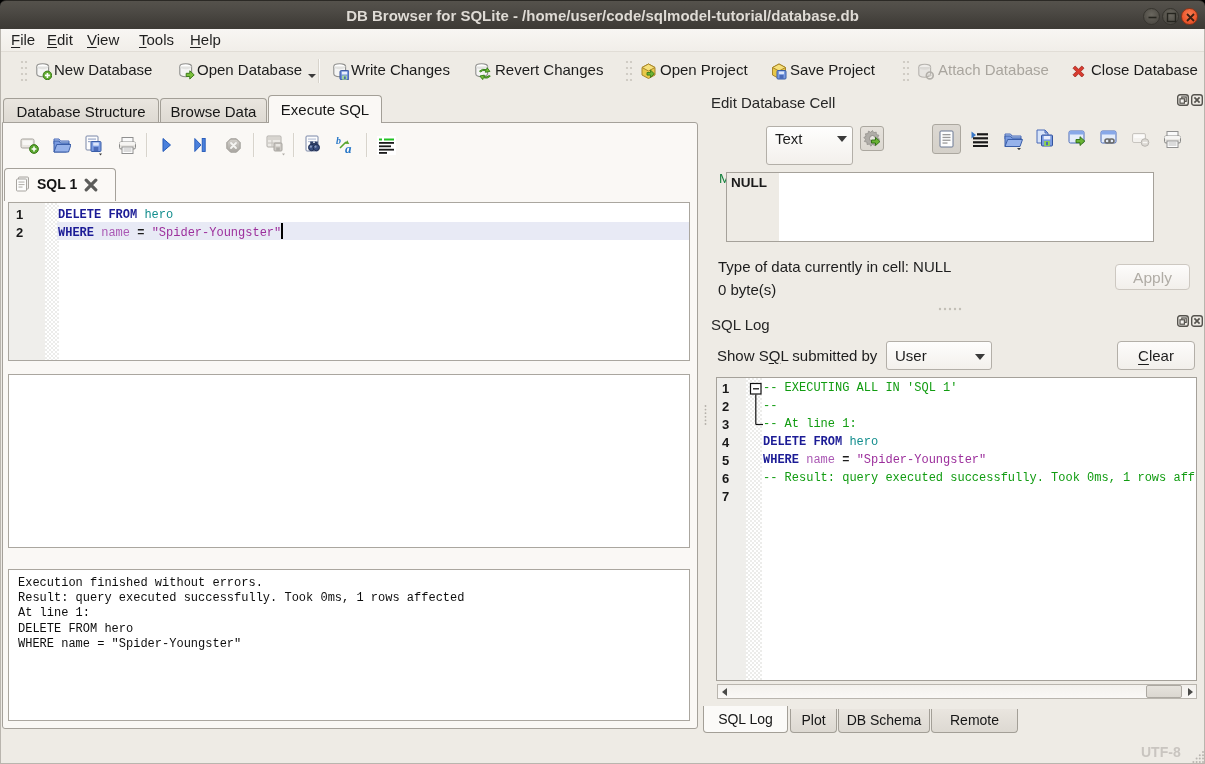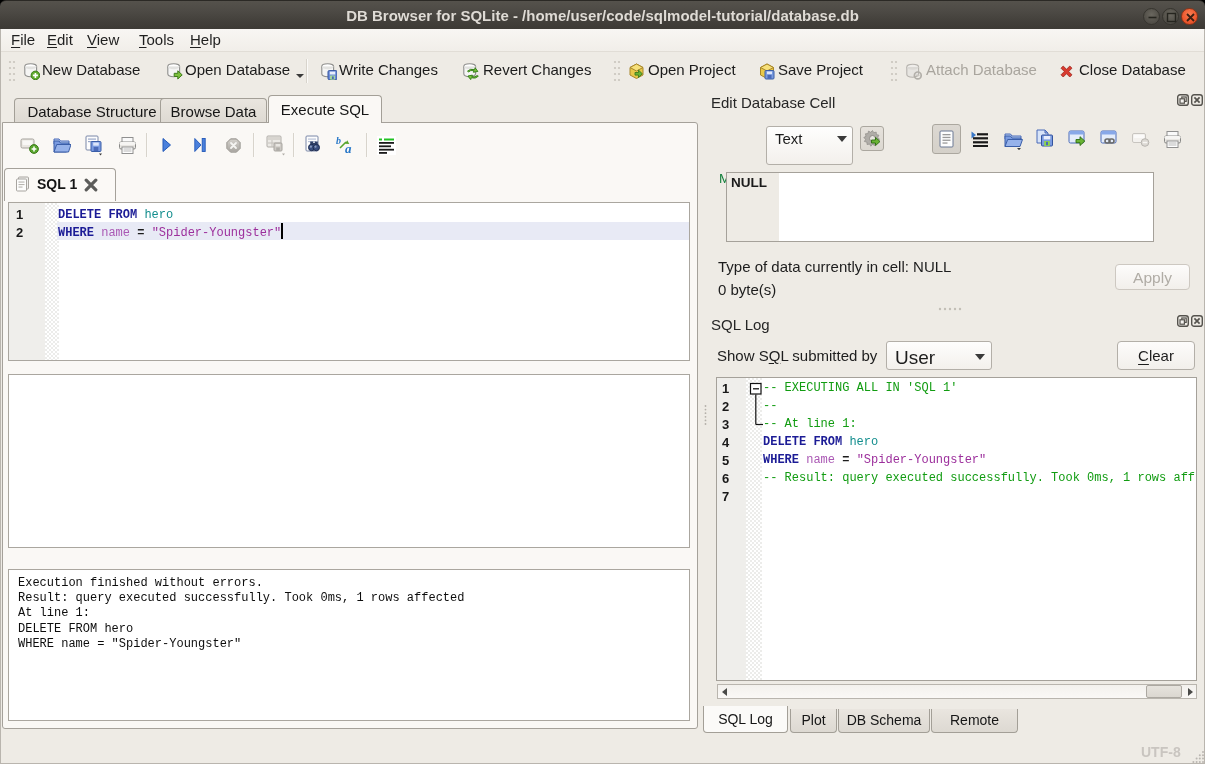--- a/index.html
+++ b/index.html
@@ -26,21 +26,21 @@
 .winbtn svg { position:absolute; left:0; top:0; }
 #btn-close { background:radial-gradient(circle at 50% 35%,#f87e52 0%,#ef5a30 55%,#d94b24 100%); border-color:#8c3418; }
 
 
 #menubar { position:absolute; left:0; top:29px; width:1205px; height:23px;
   background:linear-gradient(180deg,#f8f6f3,#f1eee9); border-bottom:1px solid #e1ddd6; }
 #menubar span { position:absolute; top:2px; font-size:15px; color:#1f1f1f; }
 #menubar u { text-decoration:underline; text-underline-offset:2px; }
 
 
-#toolbar { position:absolute; left:4px; top:52px; width:1119px; height:37px; }
+#toolbar { position:absolute; left:16px; top:52px; width:1119px; height:37px; }
 .tbtxt { position:absolute; top:9px; font-size:15px; color:#1c1c1c; white-space:nowrap; }
 .tbtxt.dis { color:#a9a59e; }
 .tbsep { position:absolute; top:7px; width:2px; height:24px;
   border-left:1px solid #d8d4cc; border-right:1px solid #fbfaf8; }
 .grip { position:absolute; }
 
 
 .mtab { position:absolute; font-size:15px; color:#161616; text-align:center;
   background:linear-gradient(180deg,#e9e5df,#ddd9d2); border:1px solid #a39f97;
   border-bottom:none; border-radius:4px 4px 0 0; }
@@ -222,21 +222,21 @@
       <circle cx="11.8" cy="12.4" r="3.4" fill="none" stroke="#b2afa9" stroke-width="1.7"></circle>
       <rect x="10" y="11.6" width="3.6" height="1.6" rx="0.8" fill="#c8c5c0"></rect>
     </svg>
   <div class="tbtxt dis" style="left:922px;">Attach Database</div>
   <svg class="abs" style="left:1055px;top:12px;" width="15" height="15" id="ic-closedb">
       <path d="M2 4.2 L4.2 2 L7.5 5.3 L10.8 2 L13 4.2 L9.7 7.5 L13 10.8 L10.8 13 L7.5 9.7 L4.2 13 L2 10.8 L5.3 7.5 Z" fill="#d83b30" stroke="#a02a20" stroke-width="0.8"></path>
     </svg>
   <div class="tbtxt" style="left:1075px;">Close Database</div>
 </div>
 
-<div class="mtab" style="left:3px; top:98px; width:156px; height:25px; line-height:25px;margin-left:11px;">Database Structure</div>
+<div class="mtab" style="left:3px; top:98px; width:156px; height:25px; line-height:25px;">Database Structure</div>
 <div class="mtab" style="left:160px; top:98px; width:107px; height:25px; line-height:25px;">Browse Data</div>
 <div class="mtab" id="mtab-active" style="left:268px; top:95px; width:114px; height:28px; line-height:27px;">Execute SQL</div>
 
 <div id="leftpanel"></div>
 
 <div id="lp-icons">
   <svg class="abs" style="left:20px;top:136px;" width="19" height="18" id="ic-newtab">
       <rect x="1" y="3" width="13" height="9" rx="1.5" fill="#e9e6e1" stroke="#a5a29c"></rect>
       <rect x="2.5" y="4.5" width="10" height="4.5" rx="1" fill="#f8f7f5"></rect>
       <circle cx="14" cy="13" r="4.4" fill="#58a52c" stroke="#3d7c1b"></circle>
@@ -472,21 +472,21 @@
       <rect x="4.8" y="3" width="4.4" height="4.4" fill="none" stroke="#55534e" stroke-width="1.2"></rect>
       <rect x="3" y="4.8" width="4.4" height="4.4" fill="#f5f3f0" stroke="#55534e" stroke-width="1.2"></rect>
     </svg>
   <svg class="abs" style="left:1191px;top:315px;" width="12" height="12">
       <rect x="0.7" y="0.7" width="10.6" height="10.6" rx="2.4" fill="none" stroke="#55534e" stroke-width="1.4"></rect>
       <path d="M3.4 3.4 L8.6 8.6 M8.6 3.4 L3.4 8.6" stroke="#55534e" stroke-width="1.7"></path>
     </svg>
 
   <div class="abs" style="left:717px;top:347px;font-size:15px;color:#1d1d1d;">Show S<u style="text-underline-offset:2px;">Q</u>L submitted by</div>
   <div class="combo" style="left:886px;top:341px;width:106px;height:29px;">
-    <div class="ctext" style="left:8px;top:5px;font-size:19px;">User</div>
+    <div class="ctext" style="left:8px;top:5px;font-size:15px;">User</div>
     <div class="carrow" style="left:88px;top:12px;"></div>
   </div>
   <div class="btn" style="left:1117px;top:341px;width:78px;height:29px;line-height:28px;font-size:15px;color:#1d1d1d;"><u style="text-underline-offset:2.5px;">C</u>lear</div>
 
   <div class="abs" id="logbox" style="left:716px;top:377px;width:481px;height:304px;background:#ffffff;border:1px solid #a5a19a;overflow:hidden;">
     <div class="abs" style="left:0;top:0;width:29px;height:302px;background:#efeeeb;"></div>
     <div class="hatch" style="left:29px;top:0;width:16px;height:302px;"></div>
     <div class="lnum" style="left:5px;top:3px;">1</div>
     <div class="lnum" style="left:5px;top:21px;">2</div>
     <div class="lnum" style="left:5px;top:39px;">3</div>

